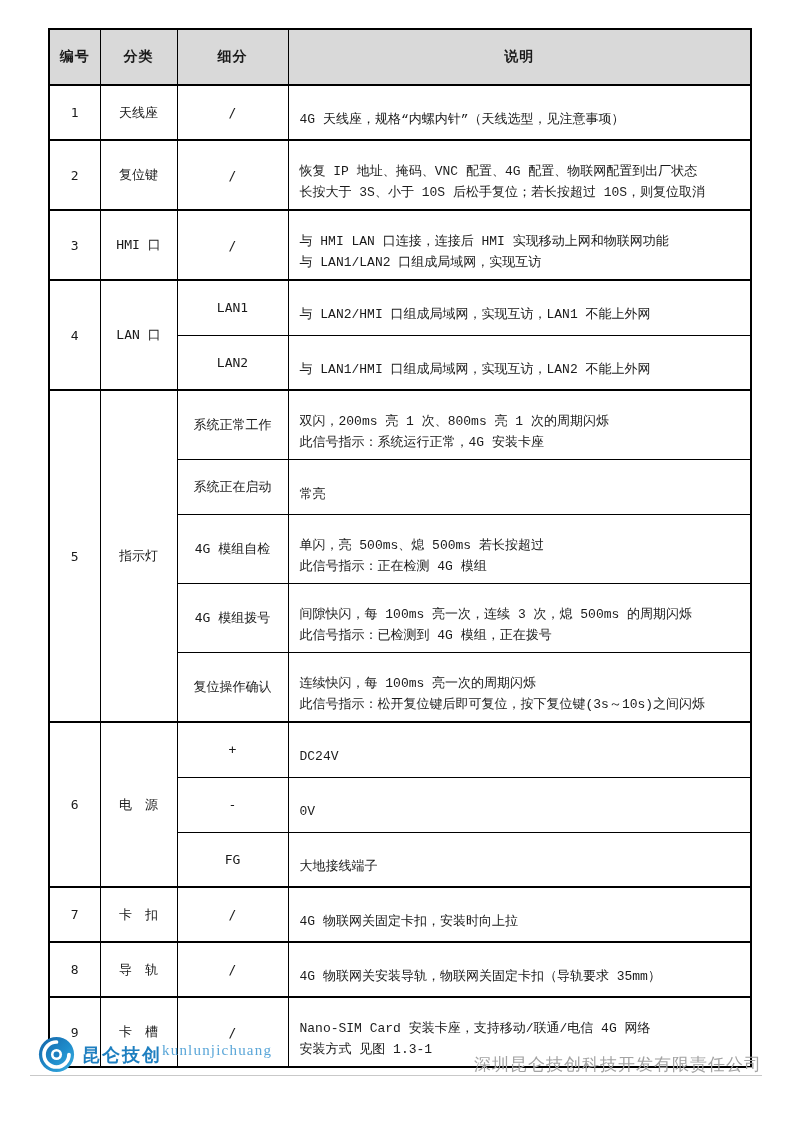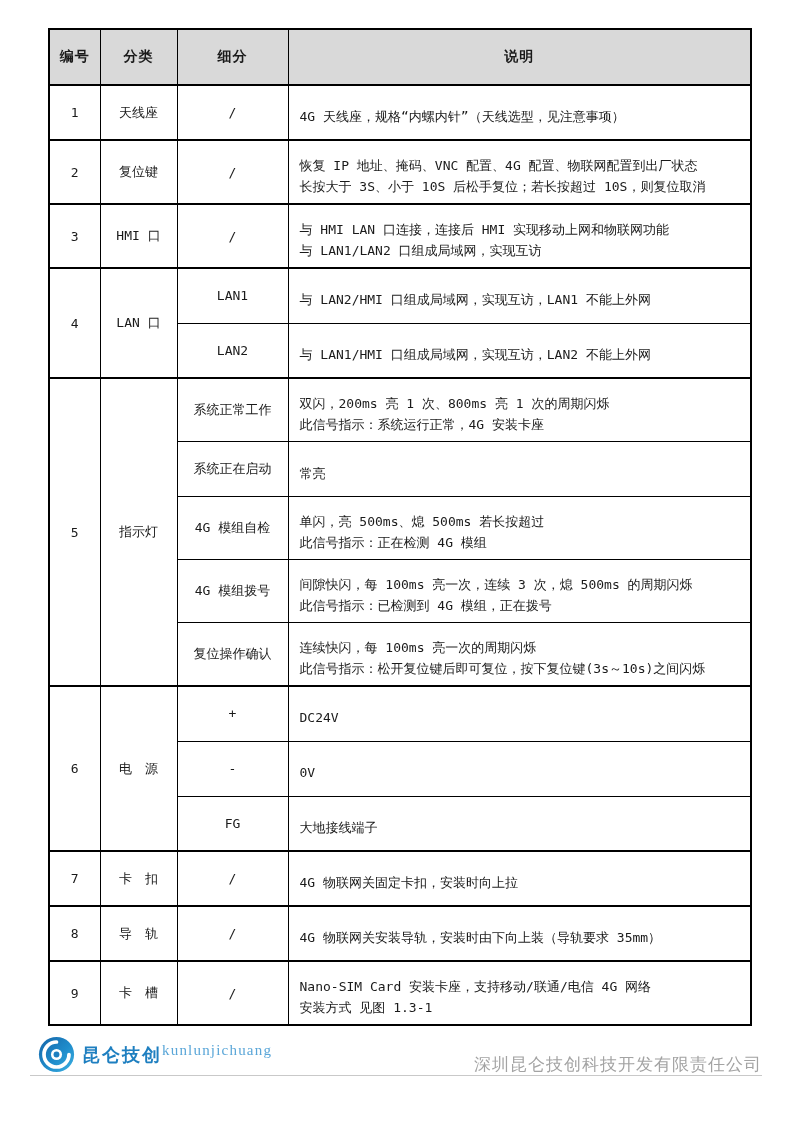--- a/index.html
+++ b/index.html
@@ -35,21 +35,21 @@
     font-size: 14px;
     font-weight: bold;
     text-align: center;
     letter-spacing: 1px;
   }
   table.spec tbody tr { height: 55px; }
   tr.group-start > td { border-top: 2px solid #000; }
   td.c-no   { text-align: center; font-size: 13px; }
   td.c-cat  { text-align: center; font-size: 13.5px; }
   td.c-sub  { text-align: center; font-size: 13px; }
-  td.c-desc { text-align: left; padding: 14px 8px 6px 11px; }
+  td.c-desc { text-align: left; padding: 20px 8px 6px 11px; font-family: Liberation Mono, monospace; }
   td.c-desc .desc-line { line-height: 21px; font-size: 13px; }
 
   
   .footer-rule {
     position: absolute;
     left: 30px; top: 1075px;
     width: 732px; height: 0;
     border-top: 1px solid #c9c9c9;
   }
   .footer-logo {
@@ -199,21 +199,21 @@
           <td class="c-sub">/</td>
           <td class="c-desc">
             <div class="desc-line">4G 物联网关固定卡扣，安装时向上拉</div>
           </td>
         </tr>
         <tr class="group-start">
           <td class="c-no" rowspan="1">8</td>
           <td class="c-cat" rowspan="1">导　轨</td>
           <td class="c-sub">/</td>
           <td class="c-desc">
-            <div class="desc-line">4G 物联网关安装导轨，安装时由下向上装（导轨要求 35mm）</div>
+            <div class="desc-line">4G 物联网关安装导轨，物联网关固定卡扣（导轨要求 35mm）</div>
           </td>
         </tr>
         <tr class="group-start">
           <td class="c-no" rowspan="1">9</td>
           <td class="c-cat" rowspan="1">卡　槽</td>
           <td class="c-sub">/</td>
           <td class="c-desc">
             <div class="desc-line">Nano-SIM Card 安装卡座，支持移动/联通/电信 4G 网络</div>
             <div class="desc-line">安装方式 见图 1.3-1</div>
           </td>

